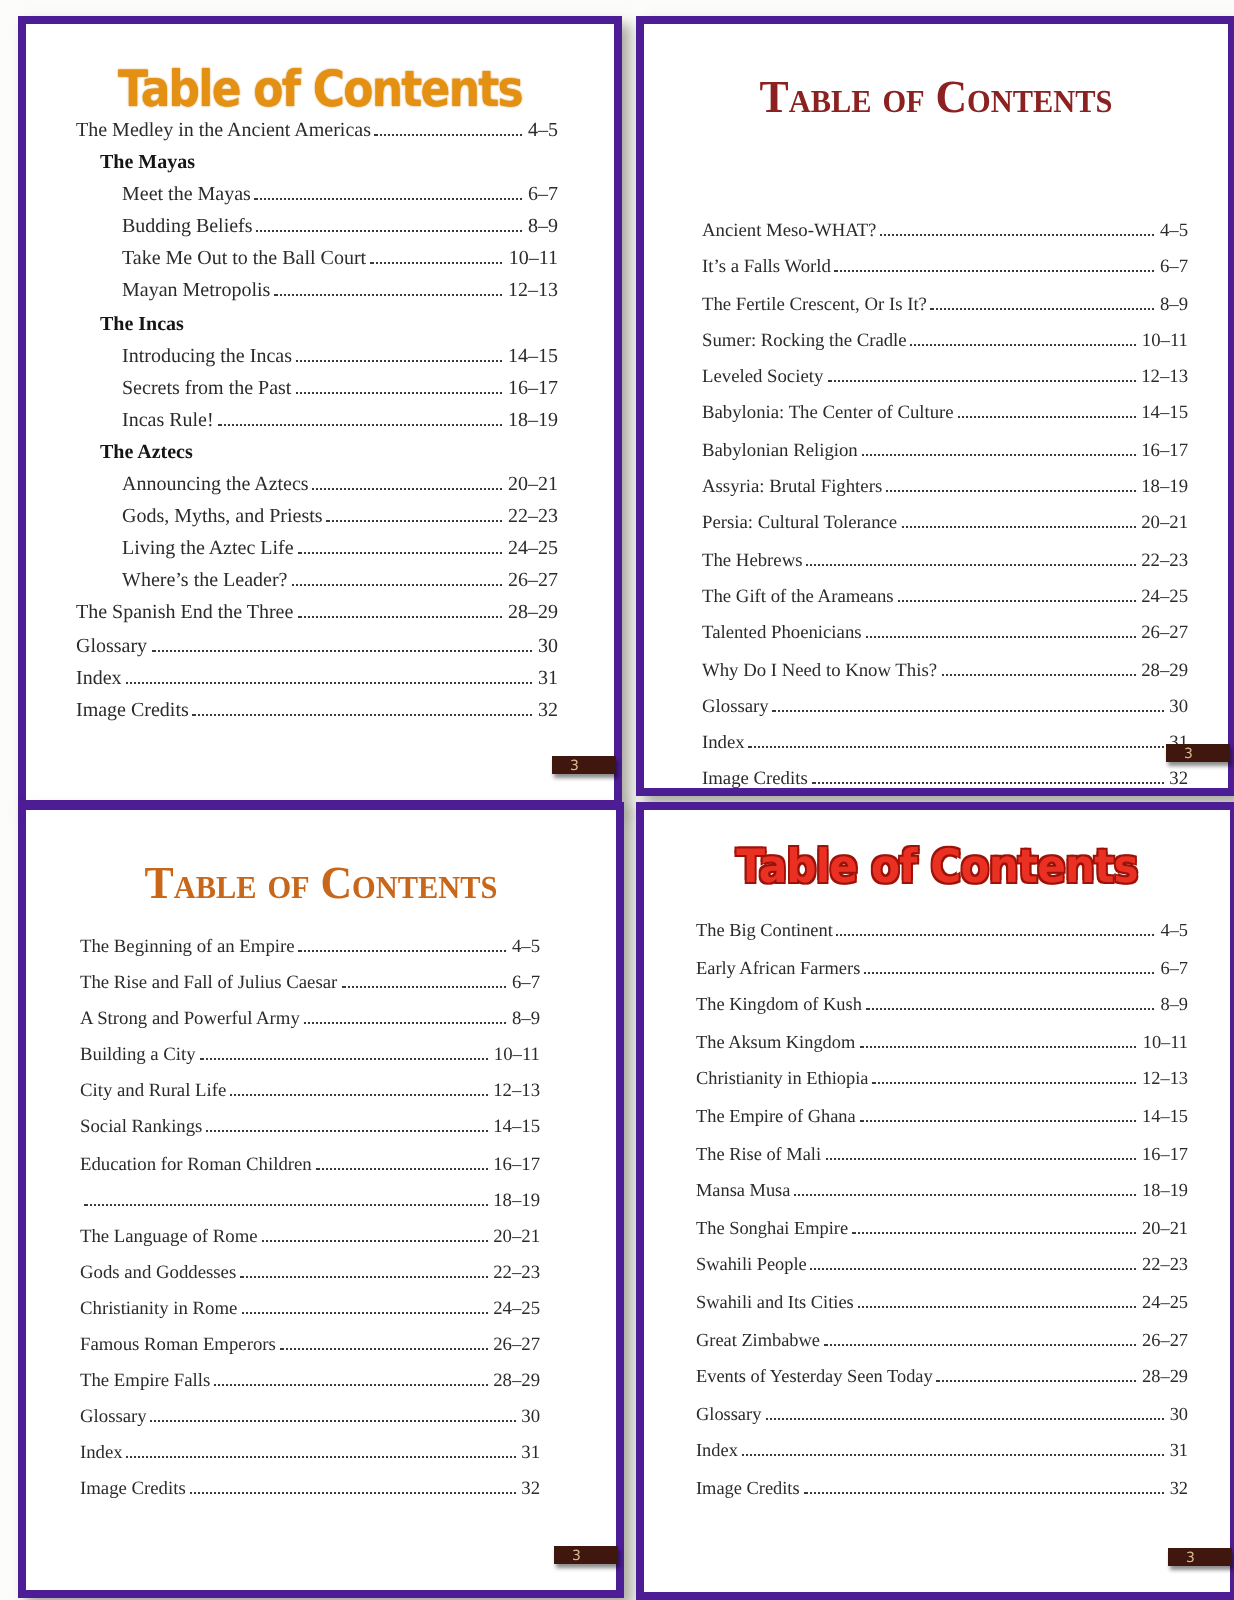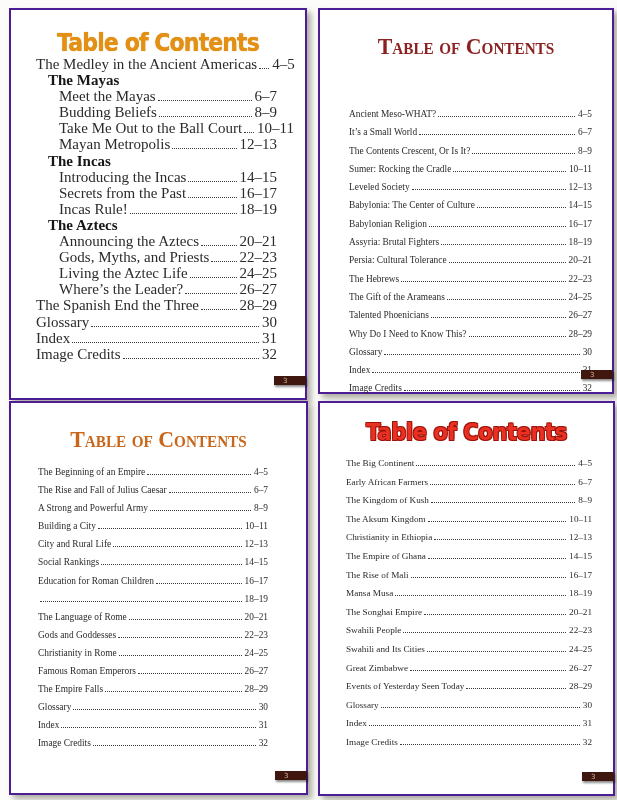--- a/index.html
+++ b/index.html
@@ -1,21 +1,21 @@
 <!DOCTYPE html>
 <html><head>
 <meta charset="utf-8">
 <style>
   html,body{margin:0;padding:0;background:#fbfbf9;}
   #board{
     position:relative;width:617px;height:800px;background:#fcfcfa;overflow:hidden;
     font-family:"Liberation Serif",serif;
   }
   .page{
-    position:absolute;background:#fff;border:2px solid #4c1d95;
+    position:absolute;background:#fff;border:4px solid #4c1d95;
     box-shadow:4px 4px 6px rgba(105,105,90,0.55);
   }
   .page.t1{left:9px;top:8px;width:294px;height:388px;}
   .page.t2{left:318px;top:8px;width:292px;height:382px;}
   .page.t3{left:9px;top:401px;width:295px;height:390px;}
   .page.t4{left:318px;top:401px;width:293px;height:391px;}
 
   .title{
     margin:0;position:absolute;left:0;width:100%;text-align:center;white-space:nowrap;
   }
@@ -41,21 +41,21 @@
   .entries{position:absolute;}
   .t1 .entries{top:46px;left:25px;right:28px;}
   .t2 .entries{top:71px;left:29px;right:20px;margin-top:24px;}
   .t3 .entries{top:60px;left:27px;right:38px;}
   .t4 .entries{top:51px;left:26px;right:21px;}
 
   .entry{
     display:flex;align-items:baseline;color:#2b2b2b;
     font-family:"Liberation Serif",serif;white-space:nowrap;
   }
-  .t1 .entry{height:16.1px;line-height:16.1px;font-size:15px;text-align:center;}
+  .t1 .entry{height:16.1px;line-height:16.1px;font-size:10px;text-align:center;}
   .t2 .entry{height:18.3px;line-height:18.3px;font-size:9.4px;}
   .t3 .entry{height:18.1px;line-height:18.1px;font-size:9.4px;}
   .t4 .entry{height:18.6px;line-height:18.6px;font-size:9.2px;}
 
   .entry .leader{flex:1 1 auto;border-bottom:1px dotted #3c3c3c;margin:0 3px 0 2px;min-width:10px;}
   .entry .pagenum{flex:0 0 auto;}
   .entry.heading .label{font-weight:bold;color:#161616;}
   .entry.ind1{padding-left:12px;}
   .entry.ind2{padding-left:23px;}
 
@@ -172,26 +172,26 @@
     </div>
     <div class="page t2">
       <h1 class="title">Table of Contents</h1>
       <div class="entries">
         <div class="entry">
           <span class="label">Ancient Meso-WHAT?</span>
           <span class="leader"></span>
           <span class="pagenum">4–5</span>
         </div>
         <div class="entry">
-          <span class="label">It’s a Small World</span>
+          <span class="label">It’s a Falls World</span>
           <span class="leader"></span>
           <span class="pagenum">6–7</span>
         </div>
         <div class="entry">
-          <span class="label">The Contents Crescent, Or Is It?</span>
+          <span class="label">The Fertile Crescent, Or Is It?</span>
           <span class="leader"></span>
           <span class="pagenum">8–9</span>
         </div>
         <div class="entry">
           <span class="label">Sumer: Rocking the Cradle</span>
           <span class="leader"></span>
           <span class="pagenum">10–11</span>
         </div>
         <div class="entry">
           <span class="label">Leveled Society</span>

